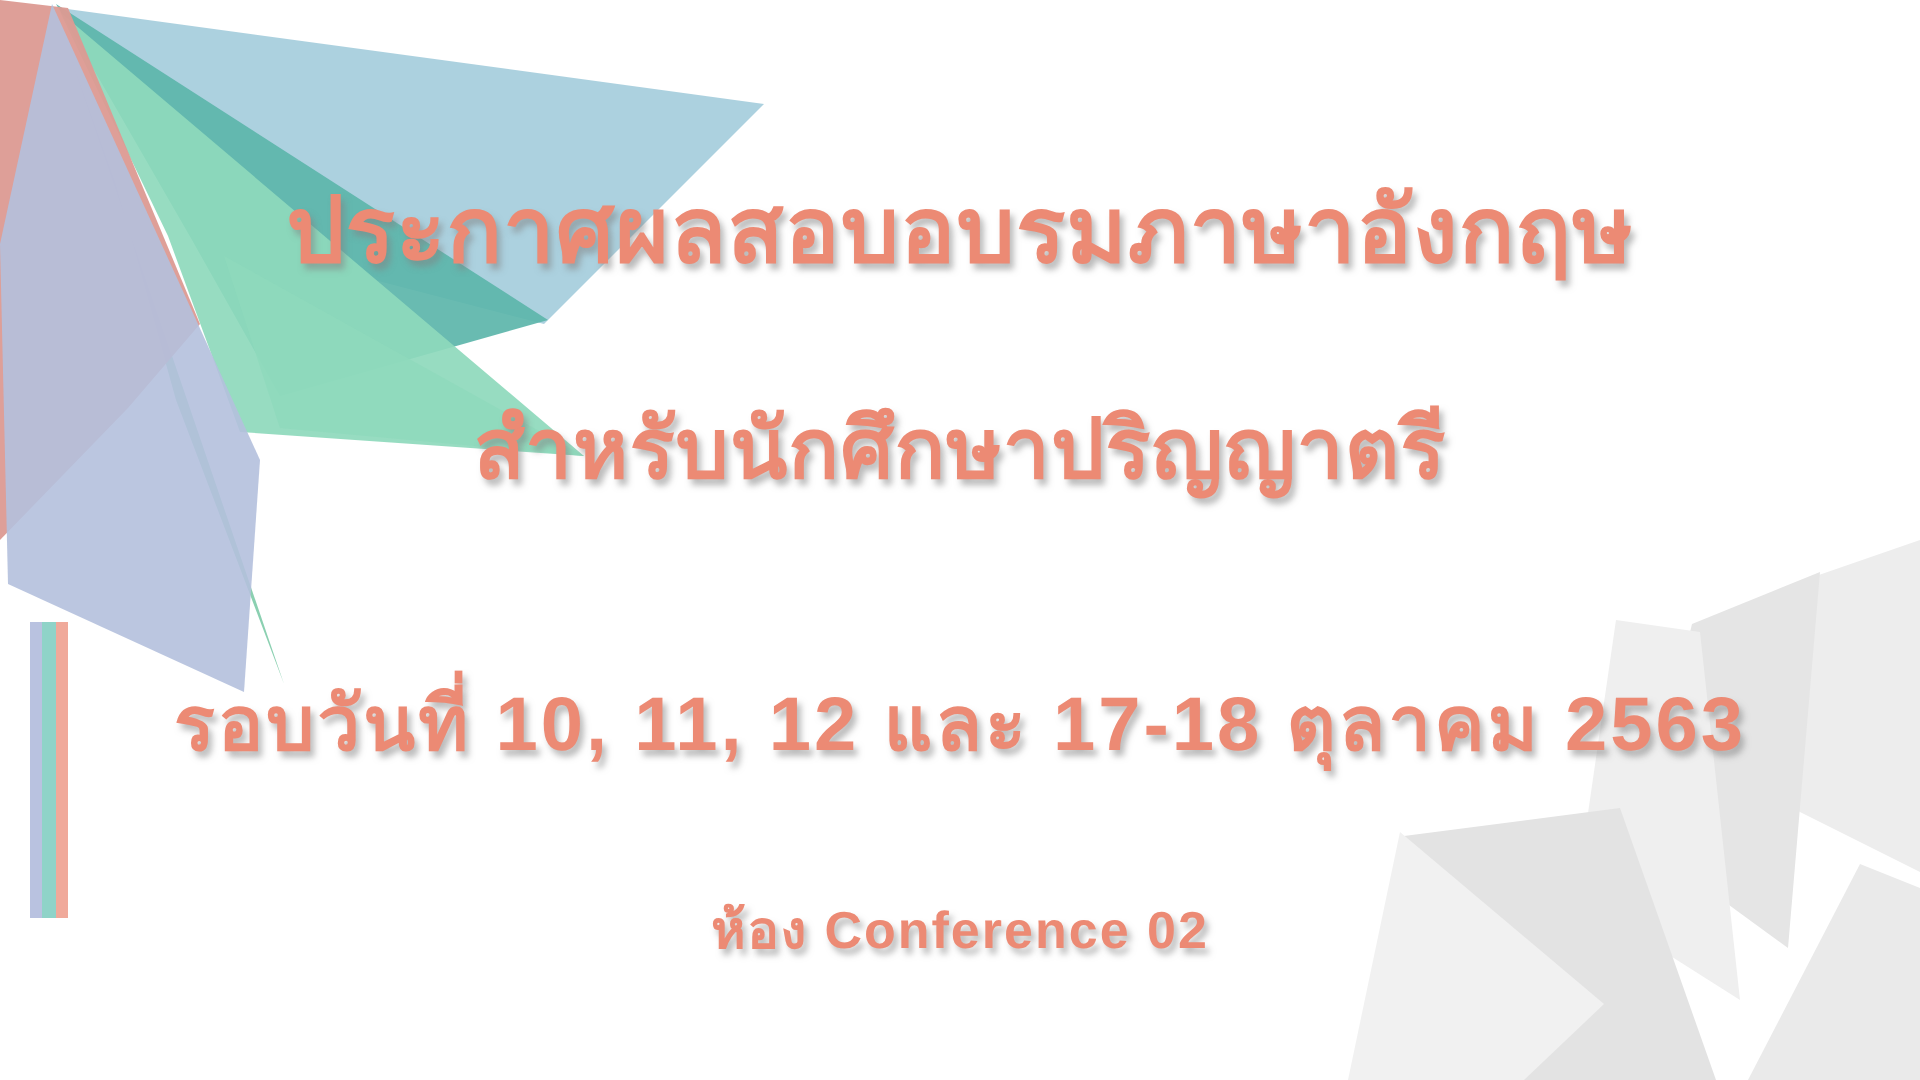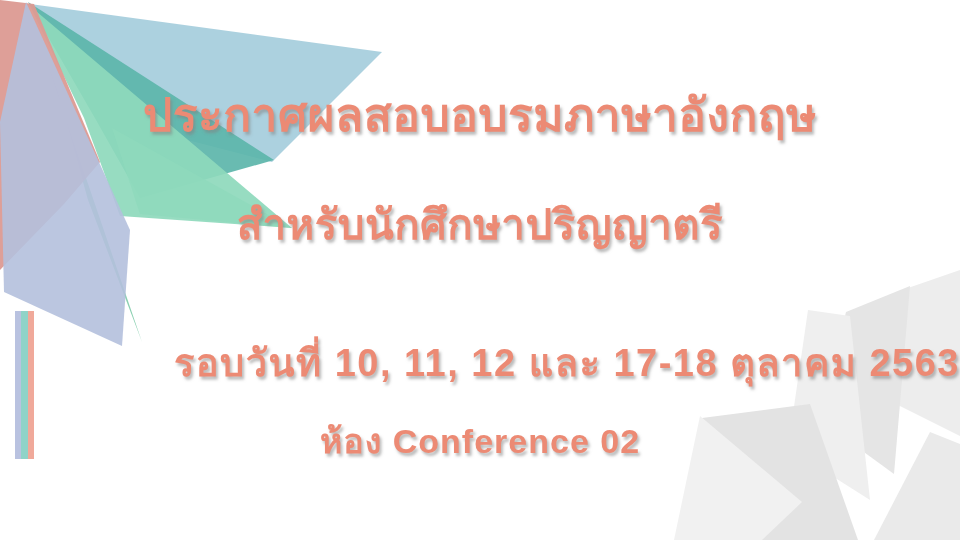--- a/index.html
+++ b/index.html
@@ -84,28 +84,27 @@
     line-height: 54px;
   }
   .line-3 {
     position: absolute;
     top: 340px;
     left: 0;
     right: 0;
     font-size: 38px;
     line-height: 46px;
     letter-spacing: 1.5px;
-    text-align: right;
   }
   .line-4 {
     position: absolute;
-    top: 420px;
+    top: 444px;
     left: 0;
     right: 0;
-    font-size: 34px;
+    font-size: 26px;
     line-height: 42px;
     letter-spacing: 1px;
   }
 </style>
 </head>
 <body>
 
 <div id="slide">
 
   <svg class="deco-layer" viewBox="0 0 960 540" preserveAspectRatio="none" aria-hidden="true">

